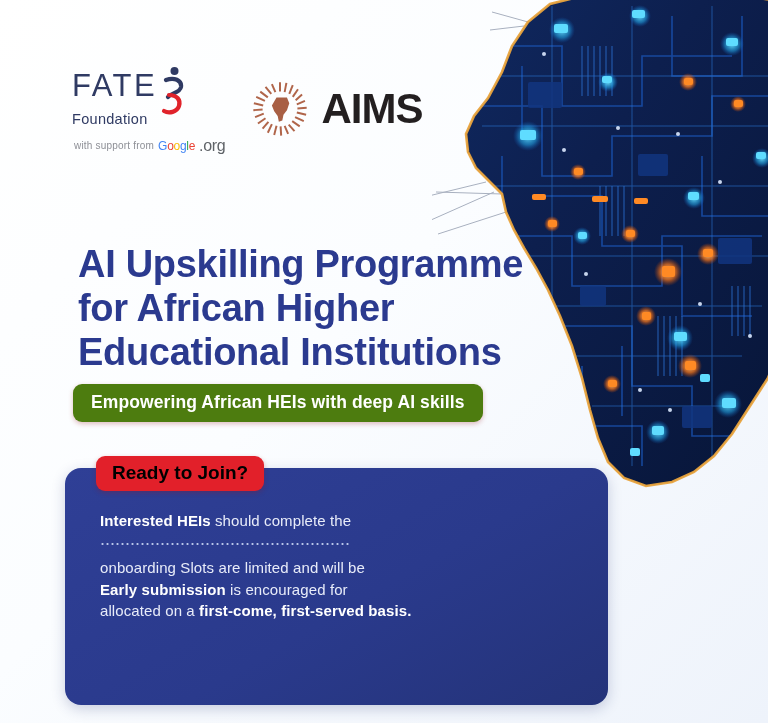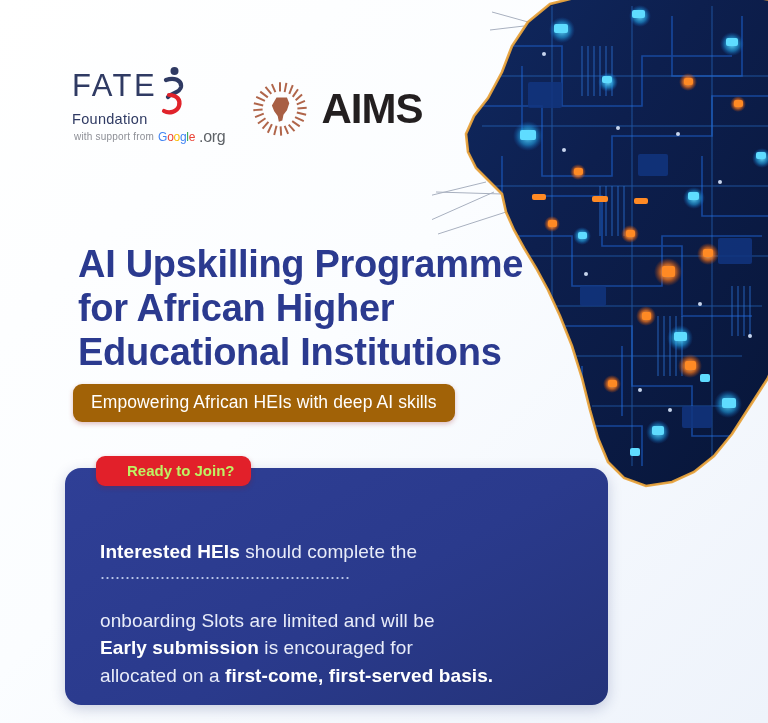--- a/index.html
+++ b/index.html
@@ -16,51 +16,51 @@
 
   
   .logo-row{position:absolute;left:72px;top:70px;display:flex;align-items:flex-start;gap:26px;}
   .fate-block{display:flex;flex-direction:column;align-items:flex-start;justify-content:center;}
   .fate-mark{display:flex;align-items:flex-start;}
   .fate-text{display:flex;flex-direction:column;align-items:flex-start;line-height:1;}
   .fate-word{font-size:31px;font-weight:400;letter-spacing:2.5px;color:#2f3a63;
     font-family:"Liberation Sans",sans-serif;}
   .fate-sub{font-size:14.5px;color:#2f3a63;letter-spacing:.3px;margin-top:11px;}
   .fate-fig{margin-left:1px;margin-top:-4px;}
-  .google-line{display:flex;align-items:center;gap:4px;margin-top:1px;margin-left:2px;}
+  .google-line{display:flex;align-items:center;gap:4px;margin-top:10px;margin-left:2px;}
   .gl-pre{font-size:10px;color:#8d8f96;letter-spacing:.2px;}
   .gword{font-size:12px;font-weight:400;letter-spacing:-.3px;line-height:1;}
   .gword span{display:inline-block;}
   .g-b{color:#4285F4;} .g-r{color:#EA4335;} .g-y{color:#FBBC05;} .g-g{color:#34A853;}
   .g-org{color:#5f6368;font-size:16px;letter-spacing:-.3px;}
 
   .aims-block{display:flex;align-items:center;gap:12px;margin-top:10px;}
   .aims-word{font-size:42px;font-weight:700;letter-spacing:-1px;color:#231f20;line-height:1;}
 
   
   .headline{position:absolute;left:78px;top:242px;width:580px;
     font-size:38px;line-height:1.16;font-weight:700;color:#2b3a8f;letter-spacing:-.3px;}
   .headline div{white-space:nowrap;}
 
   
   .tagline{position:absolute;left:73px;top:384px;
-    background:#a16207;color:#ffffff;border-radius:9px;
-    padding:8px 18px 9px 18px;font-size:17.5px;font-weight:400;letter-spacing:.1px;
+    background:#4d7c0f;color:#ffffff;border-radius:9px;
+    padding:8px 18px 9px 18px;font-size:17.5px;font-weight:700;letter-spacing:.1px;
     box-shadow:0 2px 5px rgba(150,20,25,.28);}
 
   
   .card{position:absolute;left:65px;top:468px;width:543px;height:237px;
     background:linear-gradient(150deg,#2f3f96 0%,#2a3a8c 55%,#243379 100%);
     border-radius:16px;box-shadow:0 4px 14px rgba(30,45,110,.22);}
   .ready-pill{position:absolute;left:96px;top:456px;z-index:3;
-    background:#e2202a;color:#bef264;border-radius:9px;padding:6px 16px 7px 31px;
-    font-size:15px;font-weight:700;box-shadow:0 2px 5px rgba(150,20,25,.3);}
+    background:#e2202a;color:#000000;border-radius:9px;padding:6px 16px 7px 16px;
+    font-size:19px;font-weight:700;box-shadow:0 2px 5px rgba(150,20,25,.3);}
 
   .card-body{position:absolute;left:100px;top:510px;width:480px;color:#eef1fb;}
-  .para{font-size:19px;line-height:1.45;letter-spacing:.1px;color:#e8ecf9;margin-top:28px;}
+  .para{font-size:15px;line-height:1.45;letter-spacing:.1px;color:#e8ecf9;}
   .para b{font-weight:700;color:#ffffff;}
   .para.p1 div,.para.p2 div{white-space:nowrap;}
   .divider{margin:11px 0 12px 0;width:250px;height:2px;
     background-image:radial-gradient(circle,#b9c6ea 0 1px,transparent 1.2px);
     background-size:5px 2px;background-repeat:repeat-x;}
 </style>
 </head>
 <body>
 
 <div class="stage">

